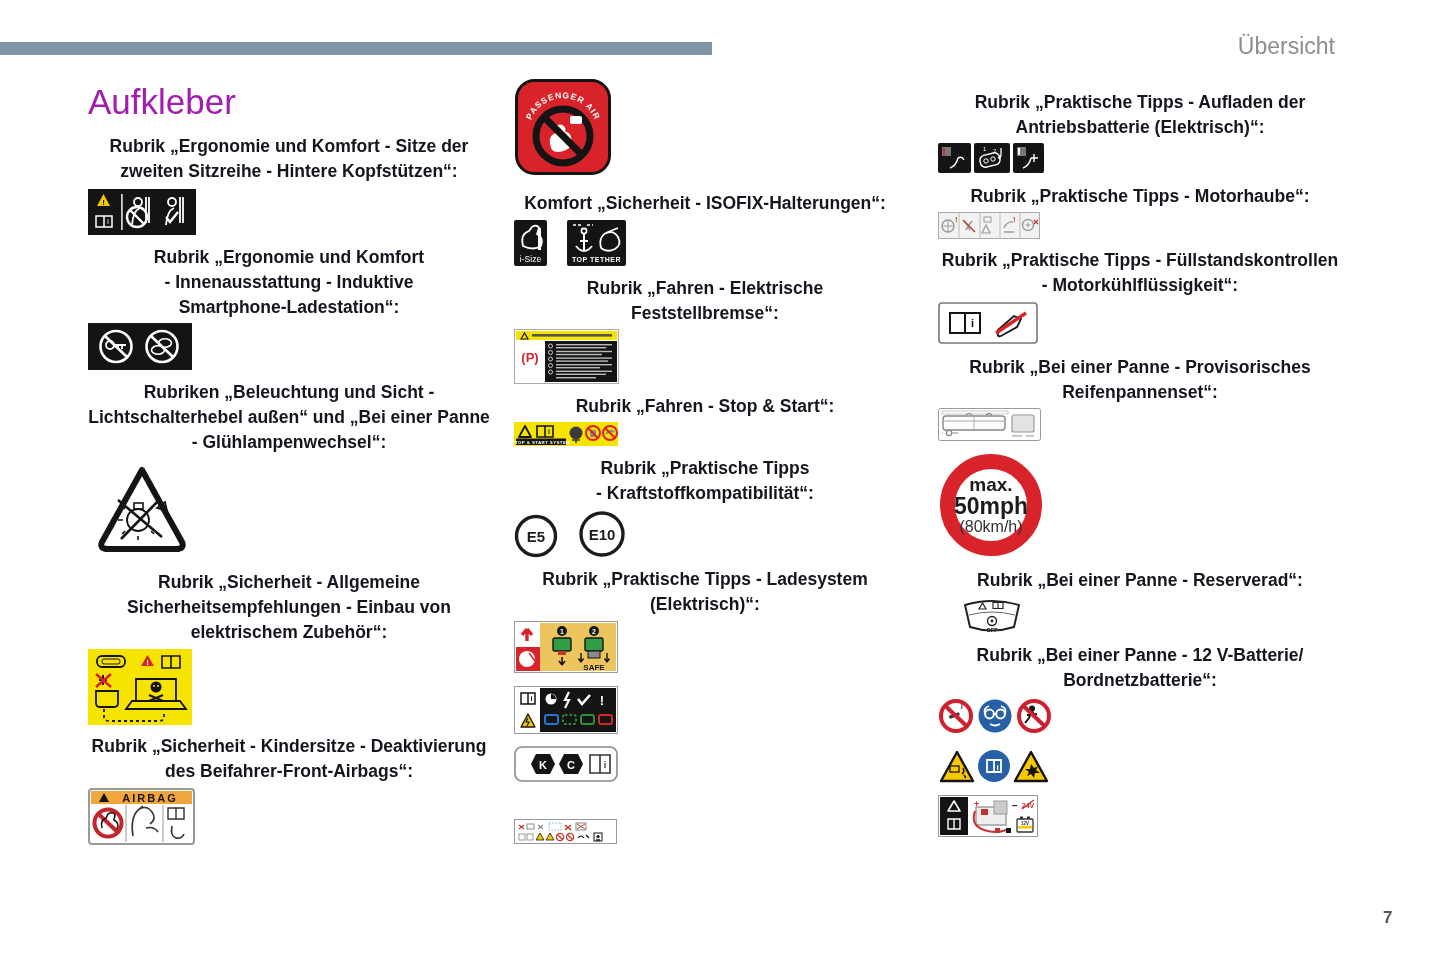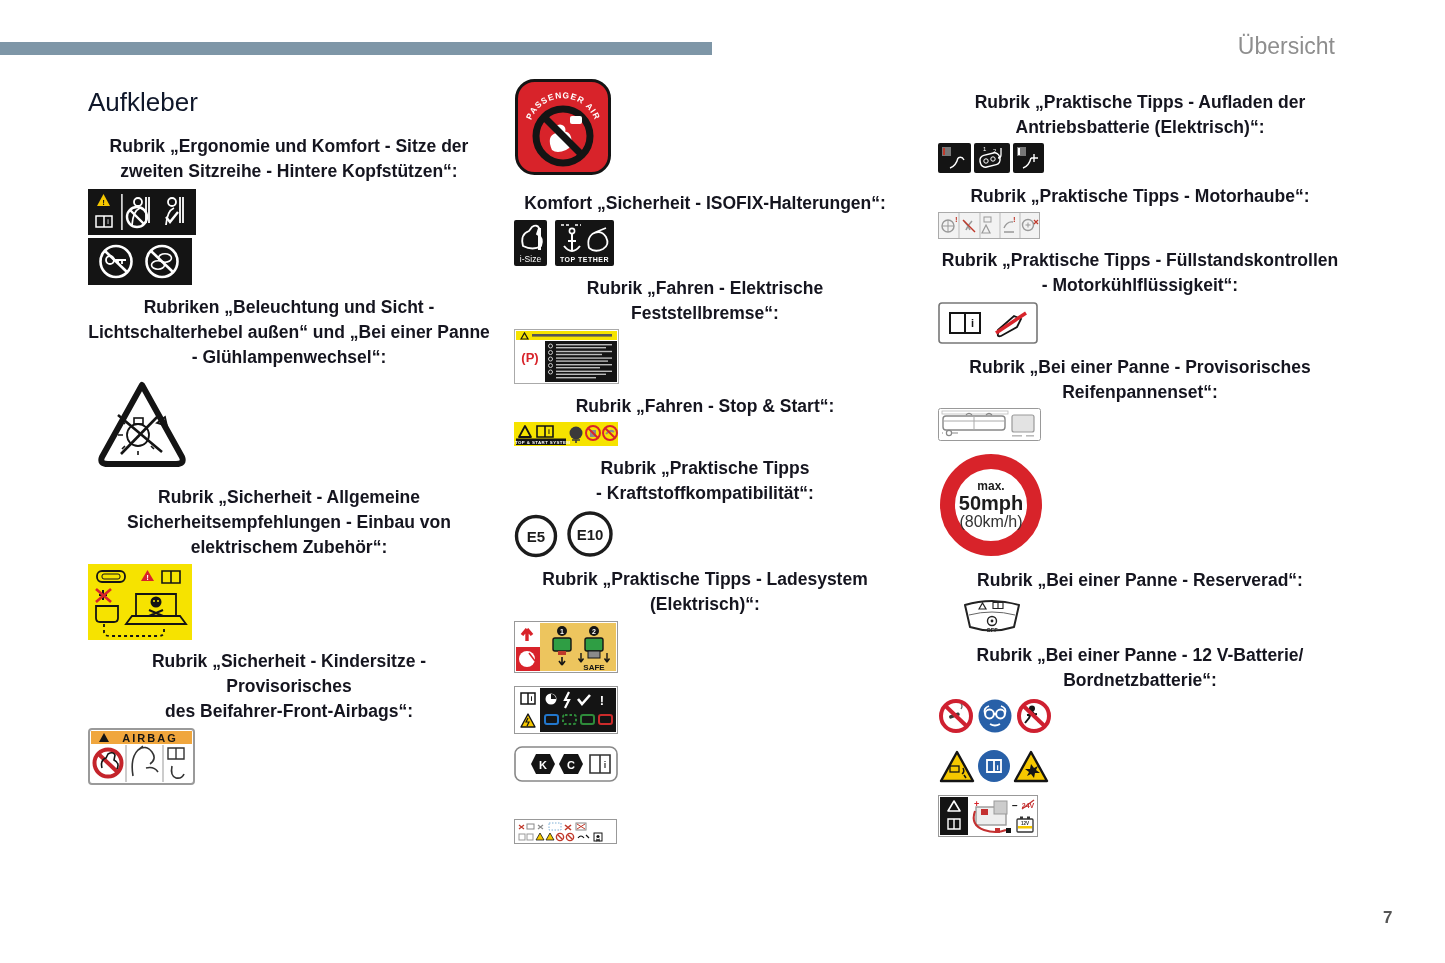--- a/index.html
+++ b/index.html
@@ -5,28 +5,28 @@
   html,body{margin:0;padding:0;background:#fff;}
   .page{position:relative;width:1445px;height:963px;background:#fff;overflow:hidden;
         font-family:"Liberation Sans",sans-serif;color:#17171f;}
   .topbar{position:absolute;left:0;top:42px;width:712px;height:13px;background:#7e96a7;}
   .ubersicht{position:absolute;top:33px;right:110px;font-size:23px;color:#8e8e8e;}
   .pagenum{position:absolute;top:908px;left:1383px;font-size:17px;font-weight:bold;color:#555;}
   .col{position:absolute;}
   .col-left{left:88px;top:83px;width:402px;}
   .col-mid{left:514px;top:78px;width:382px;}
   .col-right{left:938px;top:90px;width:404px;}
-  .title{font-size:26px;color:#0f172a;line-height:38px;}
+  .title{font-size:35px;color:#a21caf;line-height:38px;}
   .h{font-weight:bold;font-size:17.5px;line-height:25px;color:#15151f;white-space:pre-line;text-align:center;}
-  .row{display:flex;align-items:flex-end;gap:8px;}
+  .row{display:flex;align-items:flex-end;gap:20px;}
   svg{display:block;}
   .sign{width:72px;height:72px;border:15px solid #d8232a;border-radius:50%;background:#fff;
         display:flex;flex-direction:column;align-items:center;justify-content:center;line-height:1;}
-  .sign .l1{font-size:12px;font-weight:bold;color:#1c1c1c;}
-  .sign .l2{font-size:20px;font-weight:bold;color:#1c1c1c;margin:1px 0;}
+  .sign .l1{font-size:19px;font-weight:bold;color:#1c1c1c;}
+  .sign .l2{font-size:23px;font-weight:bold;color:#1c1c1c;margin:1px 0;}
   .sign .l3{font-size:16px;color:#333;}
 </style>
 </head>
 <body>
 
 <div class="page">
 
   <div class="topbar"></div>
   <div class="ubersicht">Übersicht</div>
 
@@ -44,20 +44,23 @@
       <rect x="33" y="5" width="1.8" height="36" fill="#cfcfcf"></rect>
       <circle cx="50" cy="13" r="4" fill="none" stroke="#fff" stroke-width="1.8"></circle>
       <path d="M44,36 q1,-14 8,-17 M58,8 v26 M61,8 v26" fill="none" stroke="#fff" stroke-width="1.8"></path>
       <circle cx="49" cy="28" r="10" fill="none" stroke="#fff" stroke-width="2.4"></circle>
       <line x1="42" y1="21" x2="56" y2="35" stroke="#fff" stroke-width="2.4"></line>
       <circle cx="84" cy="13" r="4" fill="none" stroke="#fff" stroke-width="1.8"></circle>
       <path d="M78,36 q1,-14 8,-17 M92,8 v26 M95,8 v26" fill="none" stroke="#fff" stroke-width="1.8"></path>
       <path d="M78,28 l4,5 l8,-10" fill="none" stroke="#fff" stroke-width="2.4"></path>
     </svg>
 
+    <div class="h" style="margin-top:10px">Rubrik „Ergonomie und Komfort
+- Innenausstattung - Induktive
+Smartphone-Ladestation“:</div>
     <svg width="104" height="47" style="margin-top:3px">
       <rect width="104" height="47" fill="#141414"></rect>
       <circle cx="28" cy="23.5" r="15.5" fill="none" stroke="#fff" stroke-width="2.6"></circle>
       <circle cx="22" cy="22" r="4" fill="none" stroke="#fff" stroke-width="1.8"></circle>
       <path d="M26,22 h12 M34,22 v4 M30,22 v3" stroke="#fff" stroke-width="1.8" fill="none"></path>
       <line x1="17" y1="13" x2="39" y2="34" stroke="#fff" stroke-width="2.6"></line>
       <circle cx="74" cy="23.5" r="15.5" fill="none" stroke="#fff" stroke-width="2.6"></circle>
       <ellipse cx="70" cy="27" rx="6.5" ry="4.2" fill="none" stroke="#fff" stroke-width="1.6"></ellipse>
       <ellipse cx="77" cy="20" rx="6.5" ry="4.2" fill="none" stroke="#fff" stroke-width="1.6"></ellipse>
       <line x1="63" y1="13" x2="85" y2="34" stroke="#fff" stroke-width="2.6"></line>
@@ -92,21 +95,21 @@
       <path d="M8,42 h22 v12 q0,4 -4,4 h-14 q-4,0 -4,-4 z" fill="none" stroke="#141414" stroke-width="1.8"></path>
       <path d="M48,30 h40 v22 h-40 z" fill="none" stroke="#141414" stroke-width="1.8"></path>
       <path d="M44,52 h48 l6,8 h-60 z" fill="none" stroke="#141414" stroke-width="1.8"></path>
       <circle cx="68" cy="38" r="5.5" fill="#141414"></circle>
       <circle cx="66" cy="37" r="1" fill="#f6e300"></circle>
         <circle cx="70" cy="37" r="1" fill="#f6e300"></circle>
       <path d="M61,46 l14,6 M75,46 l-14,6" stroke="#141414" stroke-width="2"></path>
       <path d="M16,60 v8 q0,4 6,4 h48 q6,0 6,-4 v-4" fill="none" stroke="#141414" stroke-width="1.8" stroke-dasharray="3,3"></path>
     </svg>
 
-    <div class="h" style="margin-top:9px">Rubrik „Sicherheit - Kindersitze - Provisorisches
+    <div class="h" style="margin-top:9px">Rubrik „Sicherheit - Kindersitze - Deaktivierung
 des Beifahrer-Front-Airbags“:</div>
     <svg width="107" height="57" style="margin-top:4px">
       <rect x="1" y="1" width="105" height="55" rx="3" fill="#fff" stroke="#9a9a9a" stroke-width="2"></rect>
       <rect x="3" y="3" width="101" height="13" fill="#f0a63d"></rect>
       <path d="M11,14 L16,5 L21,14 Z" fill="#141414"></path>
       <text x="62" y="13.5" font-size="11" font-weight="bold" text-anchor="middle" fill="#141414" letter-spacing="2">AIRBAG</text>
       <line x1="38" y1="17" x2="38" y2="54" stroke="#aaa" stroke-width="1.2"></line>
       <line x1="75" y1="17" x2="75" y2="54" stroke="#aaa" stroke-width="1.2"></line>
       <circle cx="20" cy="35" r="13.5" fill="none" stroke="#c4242b" stroke-width="4"></circle>
       <line x1="10.5" y1="26" x2="29.5" y2="44" stroke="#c4242b" stroke-width="4"></line>

